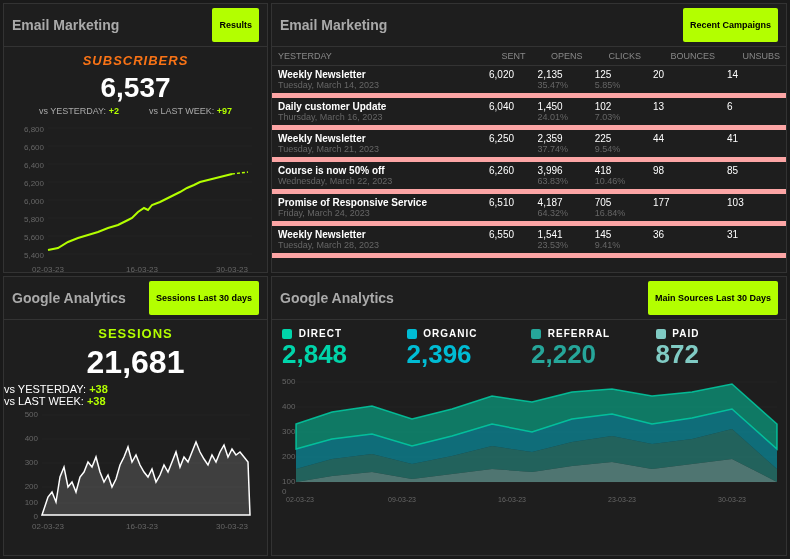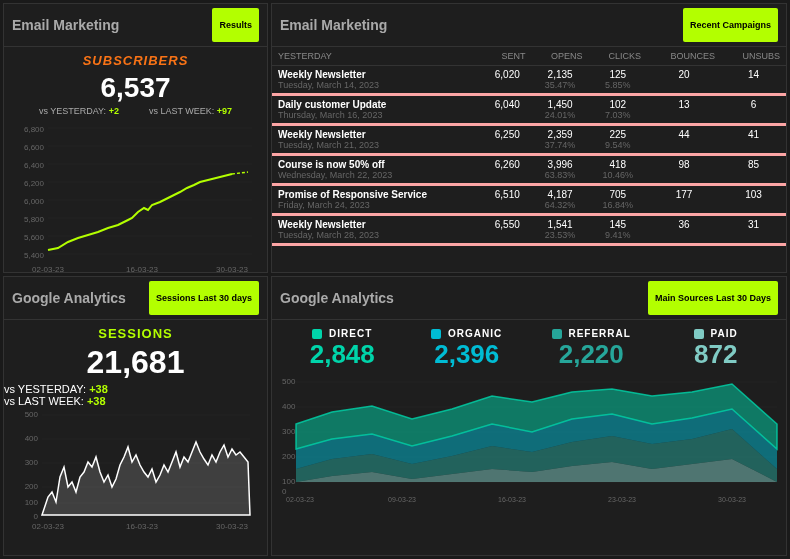--- a/index.html
+++ b/index.html
@@ -107,40 +107,40 @@
       text-align: left;
       padding: 4px 6px;
       font-weight: normal;
       font-size: 9px;
       border-bottom: 1px solid #333;
     }
     .campaigns-table th:not(:first-child) { text-align: right; }
     .campaigns-table td {
       padding: 3px 6px;
       vertical-align: top;
-      border-bottom: 3px solid #fca5a5;
-    }
-    .campaigns-table td:not(:first-child) { text-align: center; margin-top: 12px; }
+      border-bottom: 5px solid #fca5a5;
+    }
+    .campaigns-table td:not(:first-child) { text-align: left; margin-top: 12px; }
     .campaign-name { color: #fff; font-weight: bold; font-size: 10px; }
     .campaign-date { color: #666; font-size: 9px; }
     .sent-num { color: #fff; font-size: 10px; }
     .opens-num { color: #fff; font-size: 10px; }
     .opens-pct { color: #666; font-size: 9px; }
     .clicks-num { color: #fff; font-size: 10px; }
     
     .sources-panel {
       background: #1e1e1e;
     }
     .sources-grid {
       display: grid;
       grid-template-columns: repeat(4, 1fr);
       padding: 8px 10px 4px;
       gap: 4px;
     }
-    .source-item { text-align: center; }
+    .source-item { }
     .source-label {
       font-size: 10px;
       font-weight: bold;
       color: #fff;
       letter-spacing: 1px;
     }
     .source-value {
       font-size: 26px;
       font-weight: bold;
     }

